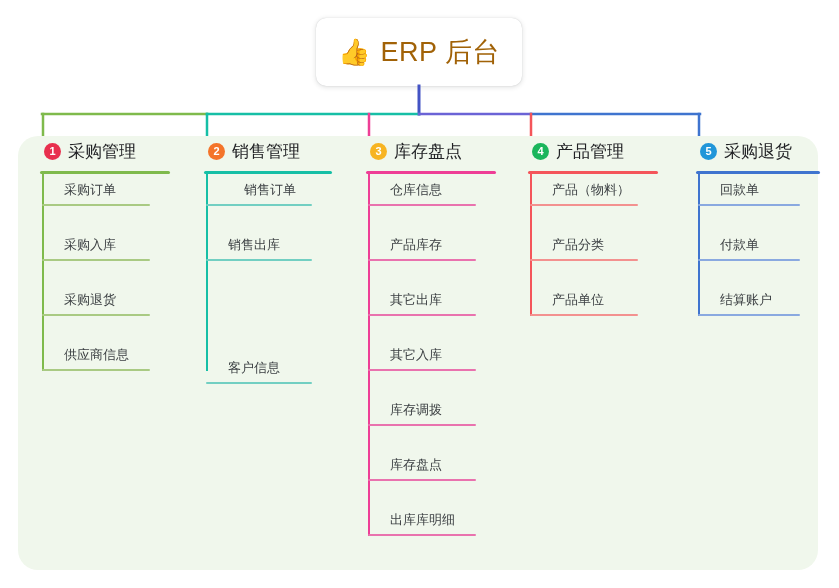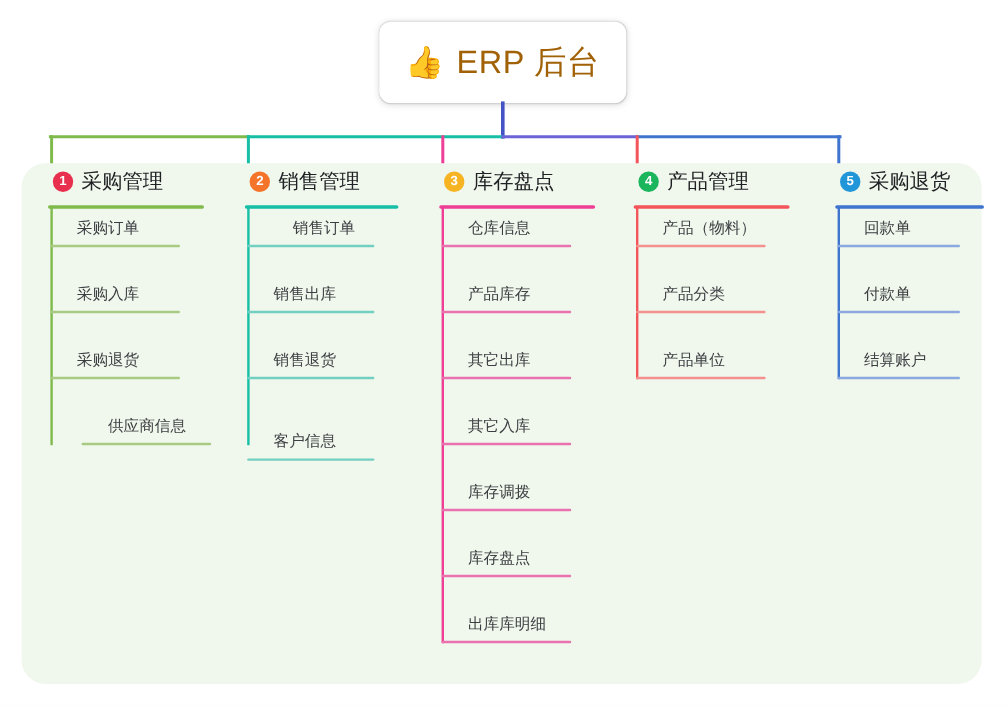--- a/index.html
+++ b/index.html
@@ -161,44 +161,40 @@
             <div class="leaf-rule" style="background: rgb(169, 202, 131);"></div>
           </div>
           <div class="leaf" style="top: 101px; width: 108px;">
             <div class="leaf-text">采购入库</div>
             <div class="leaf-rule" style="background: rgb(169, 202, 131);"></div>
           </div>
           <div class="leaf" style="top: 156px; width: 108px;">
             <div class="leaf-text">采购退货</div>
             <div class="leaf-rule" style="background: rgb(169, 202, 131);"></div>
           </div>
-          <div class="leaf" style="top: 211px; width: 108px; padding-left: 26px;">
+          <div class="leaf" style="top: 211px; width: 108px;">
             <div class="leaf-text">供应商信息</div>
             <div class="leaf-rule" style="background: rgb(169, 202, 131);"></div>
           </div>
         </div>
         <div class="column" style="left: 186px; width: 128px;">
           <div class="col-header">
             <span class="badge" style="background: rgb(244, 116, 42);">2</span>
             <span class="col-title">销售管理</span>
           </div>
           <div class="col-rule" style="background: rgb(22, 191, 166); width: 128px;"></div>
           <div class="spine" style="background: rgb(22, 191, 166); top: 36px; height: 199px;"></div>
           <div class="leaf" style="top: 46px; width: 106px; text-align: center;">
             <div class="leaf-text">销售订单</div>
             <div class="leaf-rule" style="background: rgb(114, 207, 194);"></div>
           </div>
           <div class="leaf" style="top: 101px; width: 106px; font-family: Liberation Serif, serif;">
             <div class="leaf-text">销售出库</div>
             <div class="leaf-rule" style="background: rgb(114, 207, 194);"></div>
           </div>
-          <div class="leaf" style="top: 156px; width: 106px;">
-            <div class="leaf-text">销售退货</div>
-            <div class="leaf-rule" style="background: rgb(114, 207, 194);"></div>
-          </div>
           <div class="leaf" style="top: 224px; width: 106px;">
             <div class="leaf-text">客户信息</div>
             <div class="leaf-rule" style="background: rgb(114, 207, 194);"></div>
           </div>
         </div>
         <div class="column" style="left: 348px; width: 130px;">
           <div class="col-header">
             <span class="badge" style="background: rgb(247, 180, 34);">3</span>
             <span class="col-title">库存盘点</span>
           </div>

